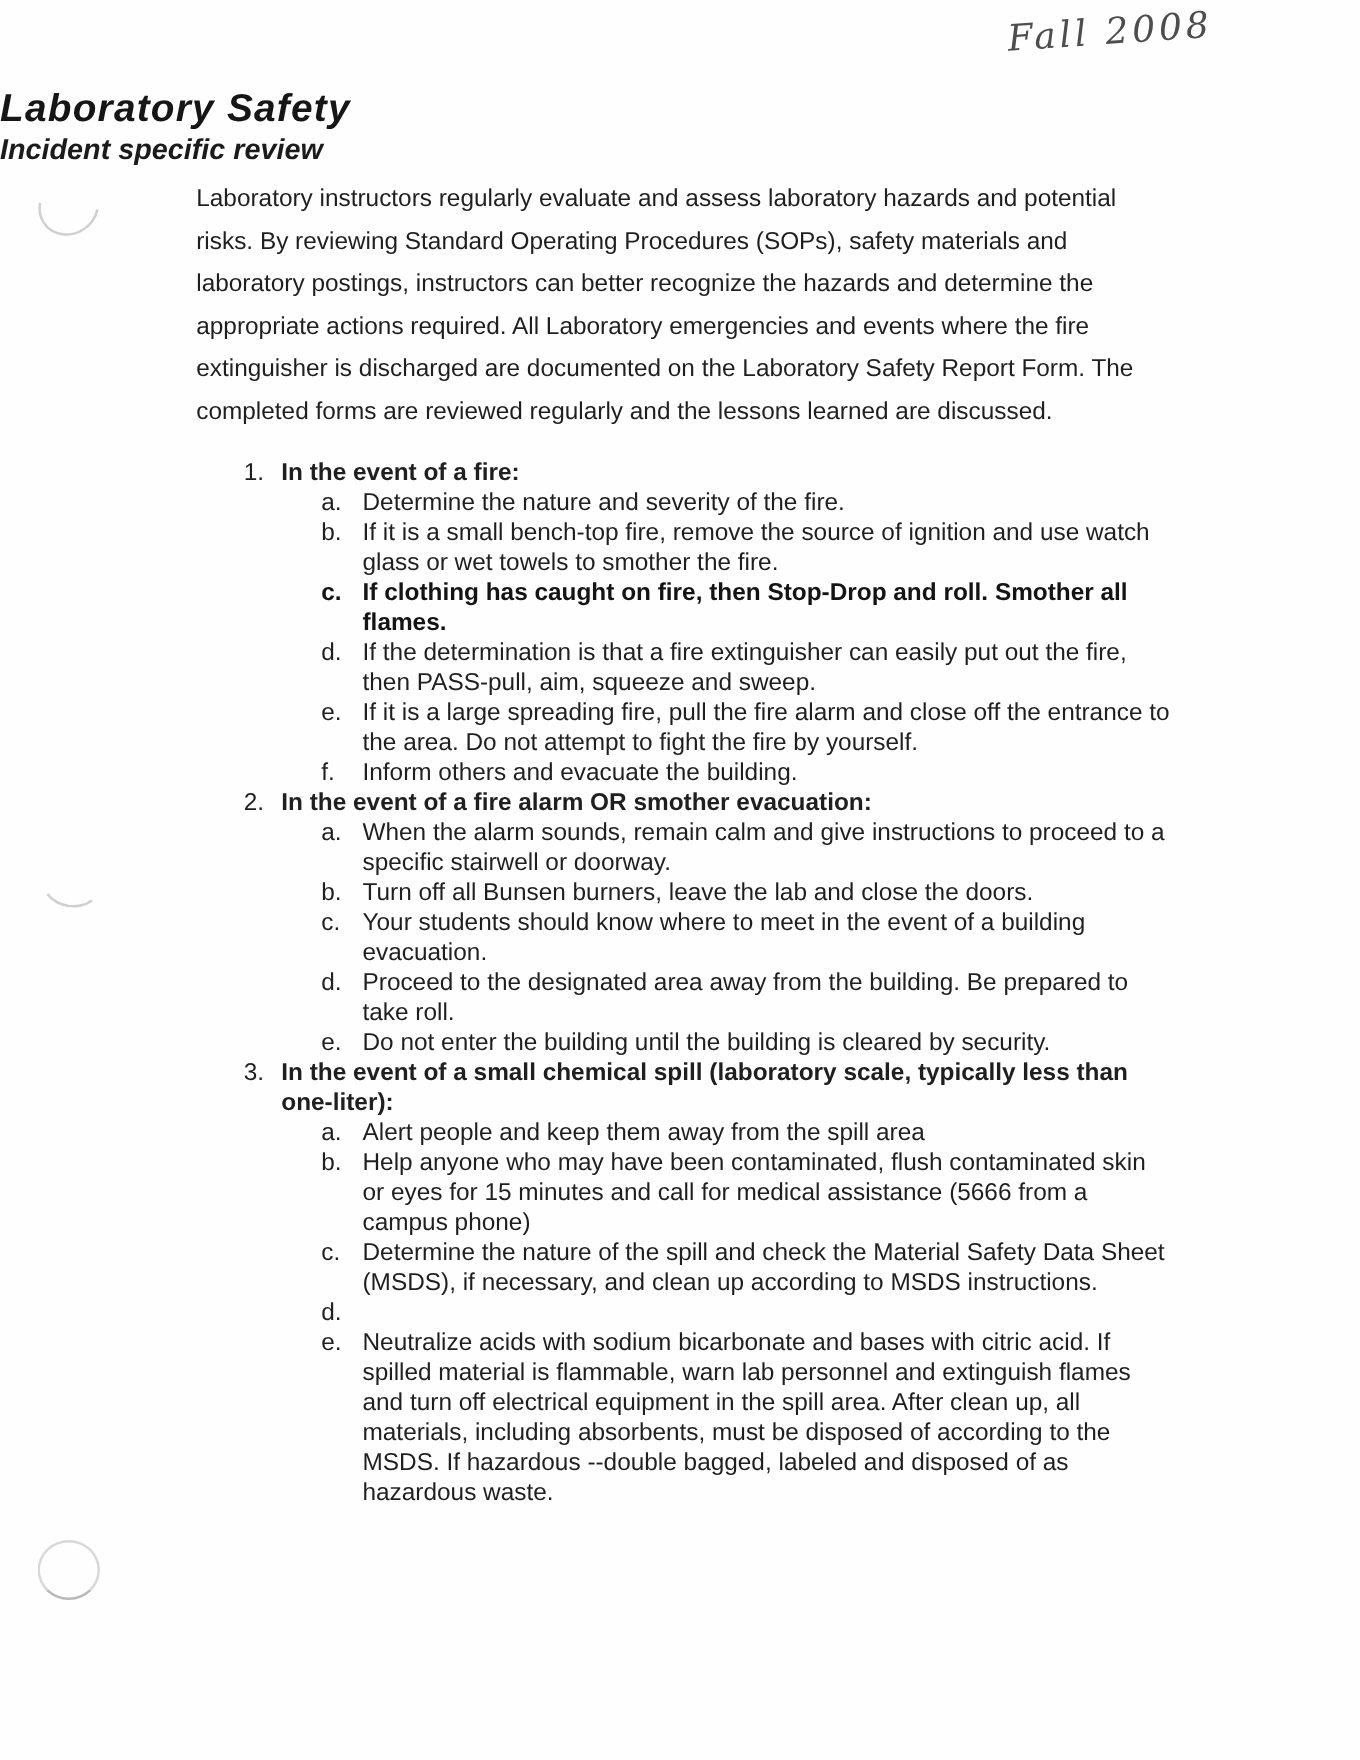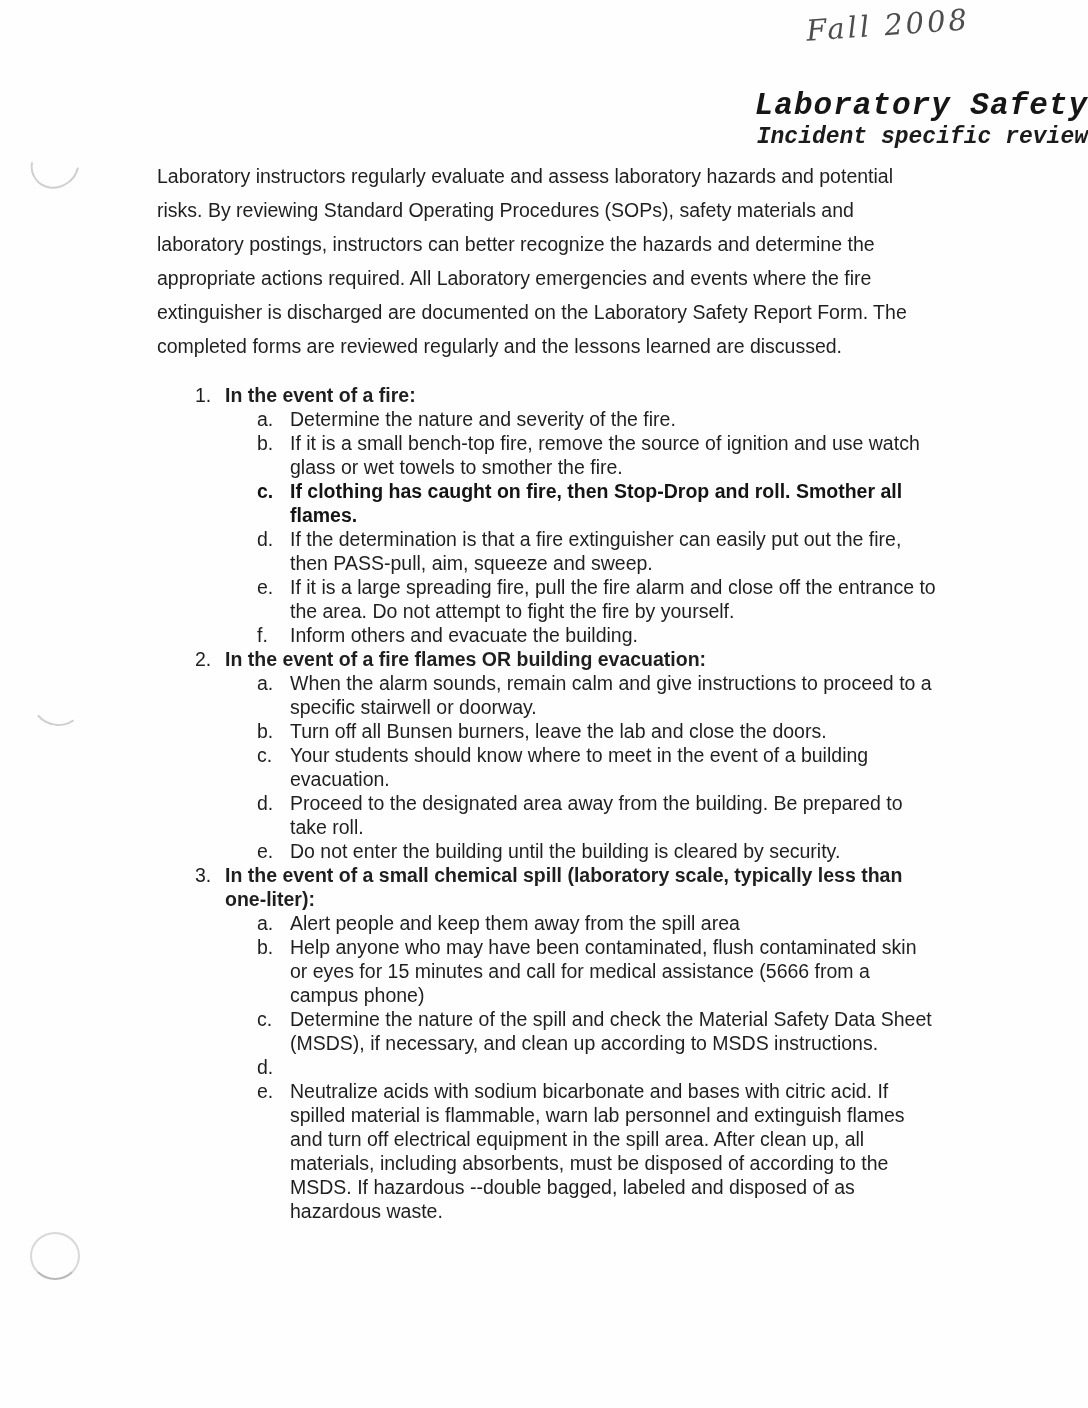--- a/index.html
+++ b/index.html
@@ -41,23 +41,23 @@
     border-top-color: transparent; border-left-color: transparent;
     border-right-color: transparent;
     transform: rotate(8deg);
   }
   .punch-3 {
     top: 1232px; left: 30px; width: 46px; height: 44px;
     border-color: rgba(120,120,120,0.28);
     border-bottom-color: rgba(100,100,100,0.45);
   }
   .header {
-    padding-top: 88px;
-    text-align: right;
-    font-family: Liberation Mono, monospace;
+    padding-top: 69px;
+    text-align: left;
+    font-family: Liberation Sans, sans-serif;
     font-style: italic;
   }
   .title {
     font-size: 31px;
     font-weight: bold;
     letter-spacing: 1px;
     color: #161616;
   }
   .subtitle {
     font-size: 23px;
@@ -133,21 +133,21 @@
           </div>
           <div class="sub">
             <span class="letter">f.</span>
             <span class="sub-text">Inform others and evacuate the building.</span>
           </div>
         </div>
       </div>
       <div class="item">
         <div class="item-head">
           <span class="num">2.</span>
-          <span class="head-text">In the event of a fire flames OR building evacuation:</span>
+          <span class="head-text">In the event of a fire alarm OR smother evacuation:</span>
         </div>
         <div class="subs">
           <div class="sub">
             <span class="letter">a.</span>
             <span class="sub-text">When the alarm sounds, remain calm and give instructions to proceed to a specific stairwell or doorway.</span>
           </div>
           <div class="sub">
             <span class="letter">b.</span>
             <span class="sub-text">Turn off all Bunsen burners, leave the lab and close the doors.</span>
           </div>

